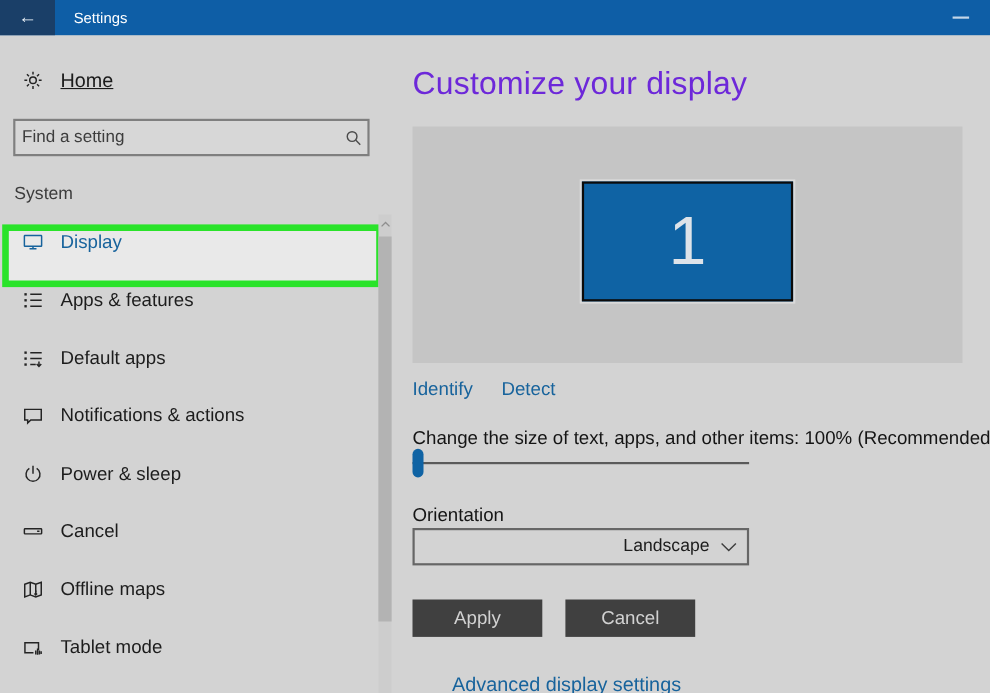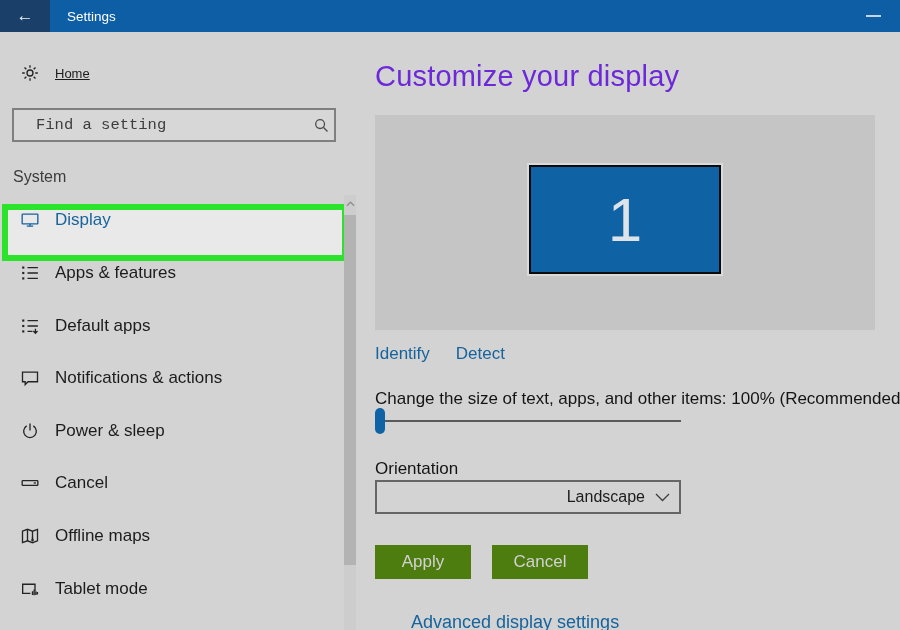--- a/index.html
+++ b/index.html
@@ -15,26 +15,26 @@
   .minimize-btn { position:absolute; right:12px; top:0; width:30px; height:32px; display:flex; align-items:center; justify-content:center; }
   .minimize-glyph { width:15px; height:2px; background:#c3d6e8; }
 
   
   .app { position:absolute; top:32px; left:0; right:0; bottom:0; display:flex; }
   .sidebar { position:relative; width:360px; flex:0 0 360px; }
   .main { position:relative; flex:1; }
 
   
   .home-item { position:absolute; top:26px; left:20px; display:flex; align-items:center; gap:15px; height:30px; color:#1b1b1b; }
-  .home-item .lbl { font-size:13px;text-decoration:underline; }
+  .home-item .lbl { font-size:18px;text-decoration:underline; }
   .icon-20 { width:20px; height:20px; flex:0 0 20px; color:#242424; }
   .icon-20 svg { width:100%; height:100%; display:block; }
 
   .search-box { position:absolute; top:76px; left:12px; width:324px; height:34px; border:2px solid #7f7f7f; background:#d7d7d7; display:flex; align-items:center; }
-  .search-input { flex:1; border:none; background:transparent; outline:none; font-size:15.5px; color:#2e2e2e; padding:0 22px; font-family:Liberation Mono, monospace; }
+  .search-input { flex:1; border:none; background:transparent; outline:none; font-size:15.5px; color:#2e2e2e; padding:0 6px; font-family:Liberation Sans, sans-serif; }
   .search-input::placeholder { color:#3d3d3d; opacity:1; }
   .search-icon { width:26px; height:30px; display:flex; align-items:center; justify-content:center; color:#4c4c4c; }
   .search-icon svg { width:15px; height:15px; }
 
   .section-label { position:absolute; top:136px; left:13px; font-size:16px; color:#3c3c3c; }
 
   .nav { position:absolute; top:171px; left:0; right:0; }
   .nav-item { height:52.6px; display:flex; align-items:flex-start; gap:15px; padding-left:20px; color:#1c1c1c; cursor:pointer; }
   .nav-item .lbl { font-size:17px; }
   .nav-item.selected { height:45px; margin:7px 18px 8px 8px; padding-left:12px; background:#e9e9e9; color:#17639c; box-shadow:0 0 0 6px #2ae32a; }
@@ -62,21 +62,21 @@
   .slider-thumb { position:absolute; top:1px; left:0; width:10px; height:26px; border-radius:5px; background:#0f63a4; cursor:pointer; }
 
   .orientation-label { position:absolute; top:427px; left:15px; font-size:17px; color:#141414; }
 
   .dropdown { position:absolute; top:448px; left:15px; width:306px; height:34px; border:2px solid #666666; background:#d3d3d3; display:flex; align-items:center; cursor:pointer;text-align:right; }
   .dropdown-value { flex:1; font-size:16px; color:#1c1c1c; padding-left:12px; }
   .dropdown-chevron { width:34px; display:flex; align-items:center; justify-content:center; color:#3e3e3e; }
   .dropdown-chevron svg { width:15px; height:9px; }
 
   .btn-row { position:absolute; top:513px; left:15px; display:flex; gap:21px; }
-  .btn { width:96px; height:34px; background:#4d7c0f; border:none; color:#d2d2d2; font-size:17px; font-family:inherit; cursor:default; }
+  .btn { width:118px; height:34px; background:#404040; border:none; color:#d2d2d2; font-size:17px; font-family:inherit; cursor:default; }
 
   .advanced-link { position:absolute; top:580px; left:15px; font-size:18px;margin-left:36px; }
 </style>
 </head>
 <body>
 
 <div class="window">
 
   <div class="titlebar">
     <div class="back-btn">

